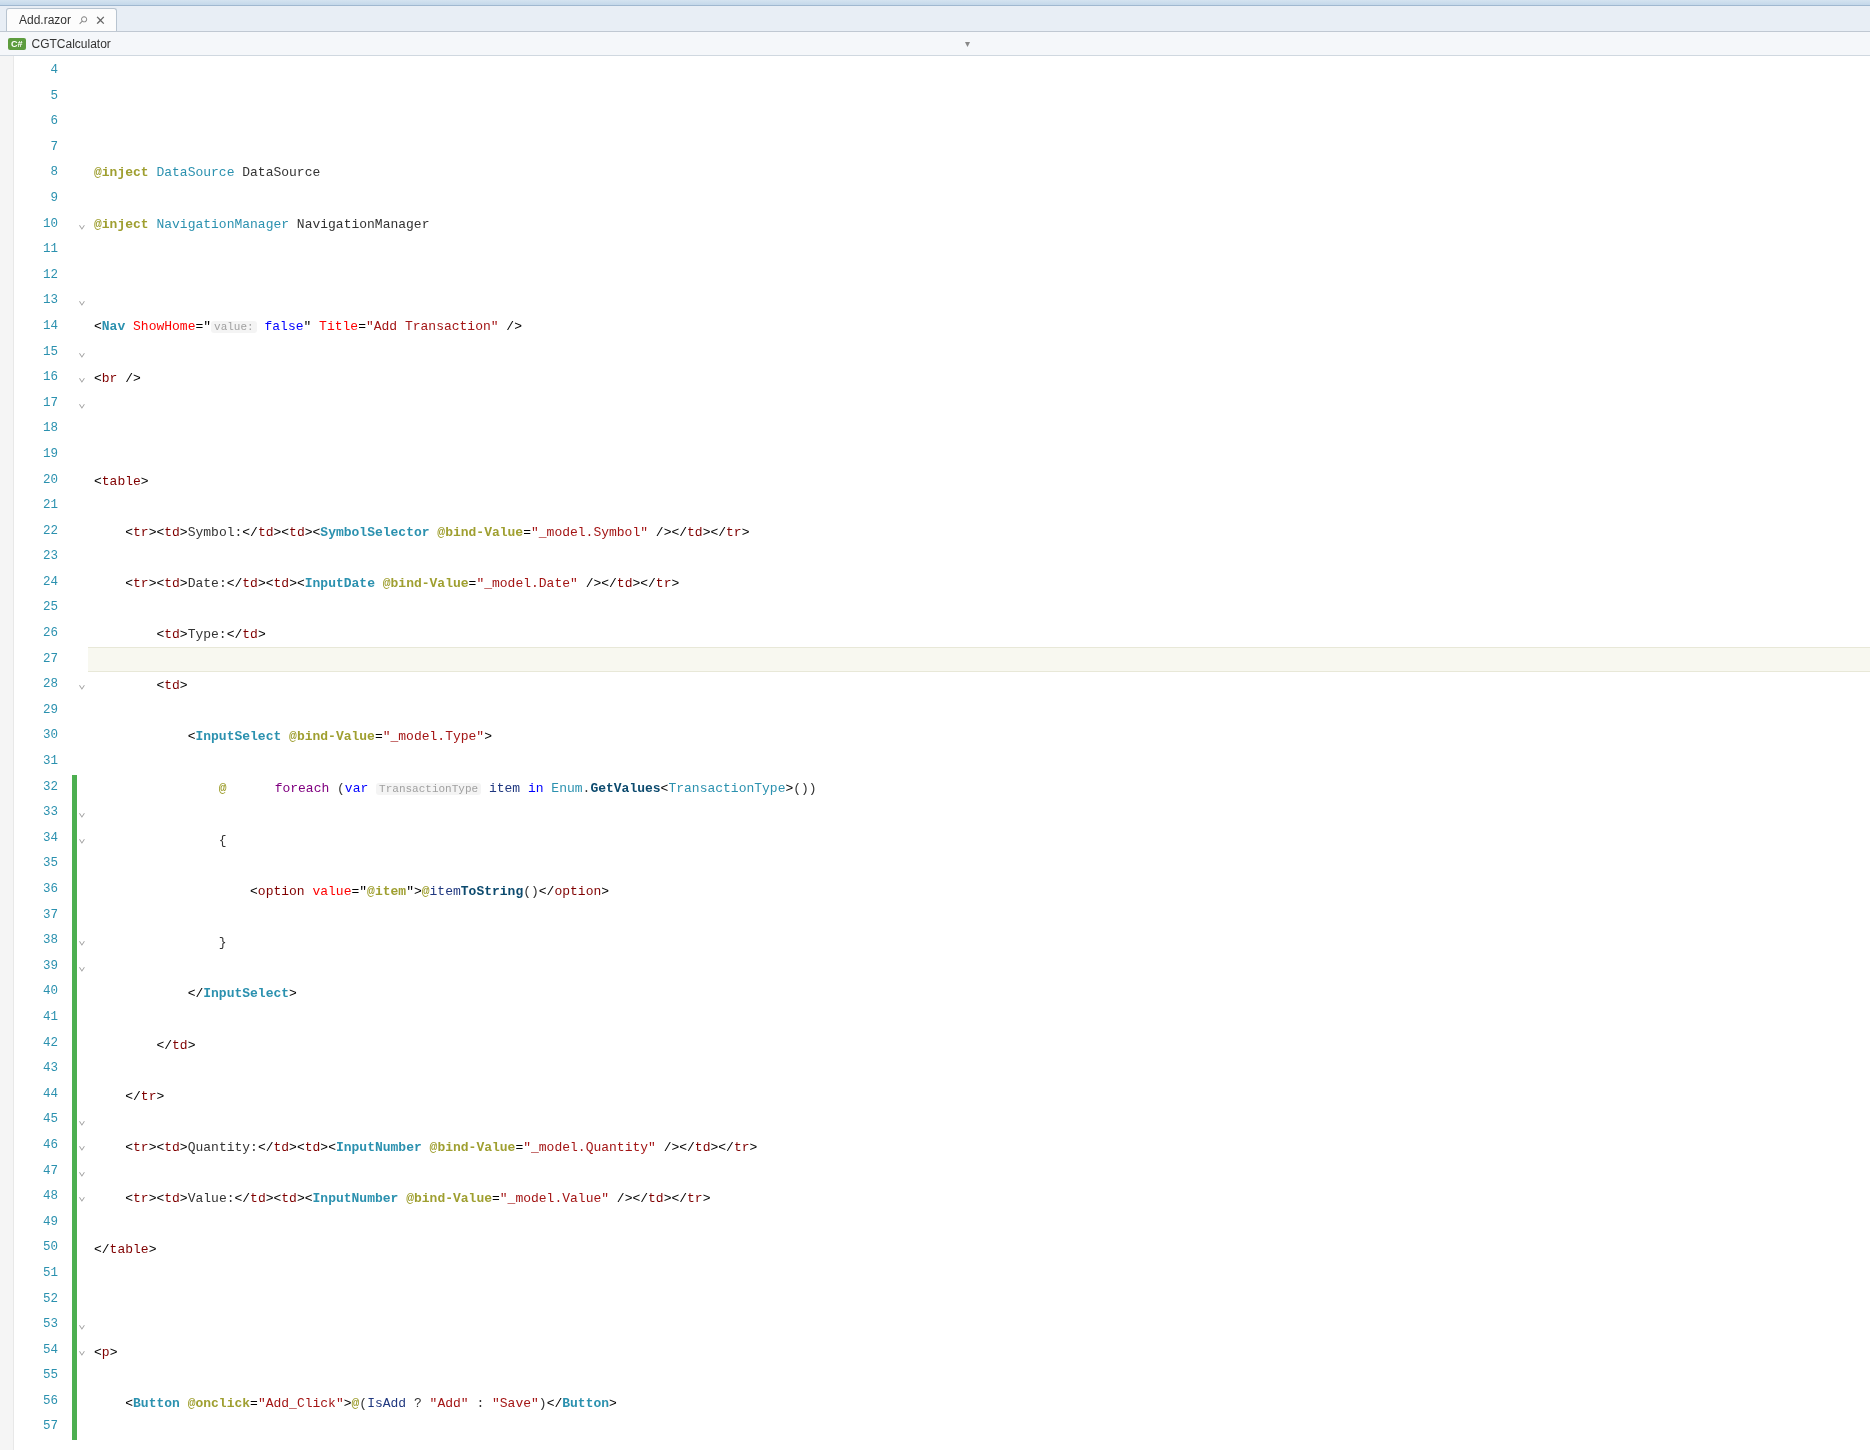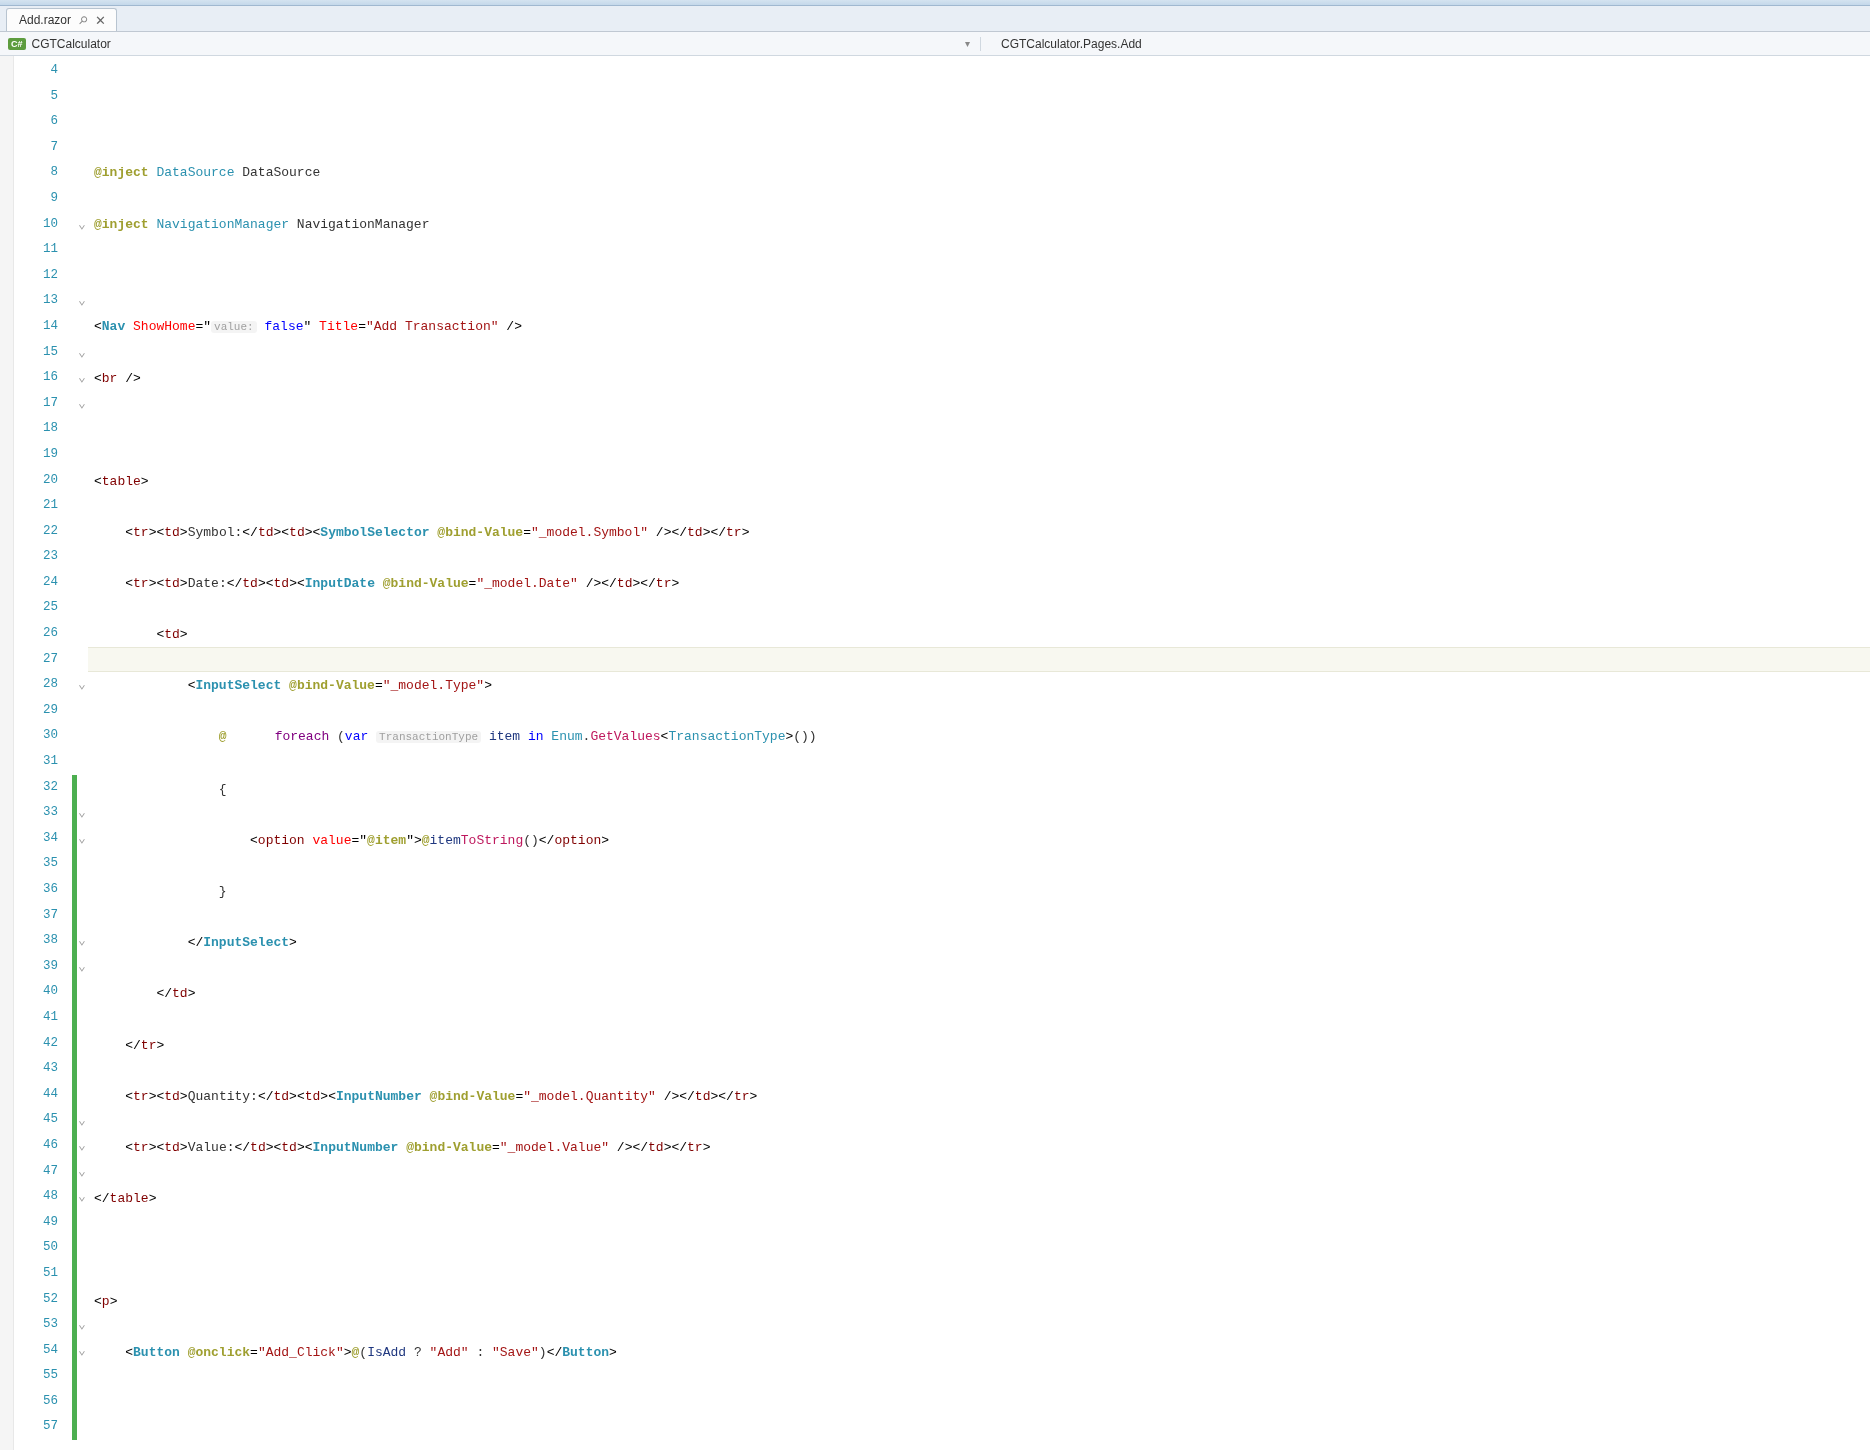--- a/index.html
+++ b/index.html
@@ -133,21 +133,21 @@
   }
   .code-lines { position: relative; z-index: 1; }
   .kw { color: #0000ff; }
   .type { color: #2b91af; }
   .str { color: #a31515; }
   .tag { color: #800000; }
   .attr { color: #ff0000; }
   .comp { color: #2b91af; font-weight: bold; }
   .razor { color: #9f9f30; font-weight: bold; }
   .razor-kw { color: #800080; margin-left: 48px; }
-  .meth { color: #be185d; }
+  .meth { color: #0c4a6e; font-weight: bold; }
   .prop { color: #1f377f; }
   .loc { color: #1f377f; }
   .hint { color: #a0a0a0; font-size: 11px; background: #f4f4f4; padding: 0 3px; border-radius: 3px; }
   .punct { color: #000; }
 </style>
 </head>
 <body>
 
 <div class="title-strip"></div>
 
@@ -157,23 +157,20 @@
     <span class="pin">⚲</span>
     <span class="close">✕</span>
   </div>
 </div>
 
 <div class="nav-bar">
   <div class="nav-left">
     <span class="cs-badge">C#</span>
     <span>CGTCalculator</span>
     <span class="dd">▾</span>
-  </div>
-  <div class="nav-right">
-    <span>CGTCalculator.Pages.Add</span>
   </div>
 </div>
 
 <div class="editor">
   <div class="marker-col"></div>
   <div class="gutter" id="gutter">
       <div>4</div>
       <div>5</div>
       <div>6</div>
       <div>7</div>
@@ -254,20 +251,21 @@
     <div class="code-lines" id="code-lines">
 <div><span class="razor">@inject </span><span class="type">DataSource</span><span> DataSource</span></div>
 <div><span class="razor">@inject </span><span class="type">NavigationManager</span><span> NavigationManager</span></div>
 <div> </div>
 <div><span class="punct">&lt;</span><span class="comp">Nav</span><span> </span><span class="attr">ShowHome</span><span class="punct">="</span><span class="hint">value:</span><span> </span><span class="kw">false</span><span class="punct">" </span><span class="attr">Title</span><span class="punct">=</span><span class="str">"Add Transaction"</span><span class="punct"> /&gt;</span></div>
 <div><span class="punct">&lt;</span><span class="tag">br</span><span class="punct"> /&gt;</span></div>
 <div> </div>
 <div><span class="punct">&lt;</span><span class="tag">table</span><span class="punct">&gt;</span></div>
 <div>    <span class="punct">&lt;</span><span class="tag">tr</span><span class="punct">&gt;&lt;</span><span class="tag">td</span><span class="punct">&gt;</span><span>Symbol:</span><span class="punct">&lt;/</span><span class="tag">td</span><span class="punct">&gt;&lt;</span><span class="tag">td</span><span class="punct">&gt;&lt;</span><span class="comp">SymbolSelector</span><span> </span><span class="razor">@bind-Value</span><span class="punct">=</span><span class="str">"_model.Symbol"</span><span class="punct"> /&gt;&lt;/</span><span class="tag">td</span><span class="punct">&gt;&lt;/</span><span class="tag">tr</span><span class="punct">&gt;</span></div>
 <div>    <span class="punct">&lt;</span><span class="tag">tr</span><span class="punct">&gt;&lt;</span><span class="tag">td</span><span class="punct">&gt;</span><span>Date:</span><span class="punct">&lt;/</span><span class="tag">td</span><span class="punct">&gt;&lt;</span><span class="tag">td</span><span class="punct">&gt;&lt;</span><span class="comp">InputDate</span> <span class="razor">@bind-Value</span><span class="punct">=</span><span class="str">"_model.Date"</span><span class="punct"> /&gt;&lt;/</span><span class="tag">td</span><span class="punct">&gt;&lt;/</span><span class="tag">tr</span><span class="punct">&gt;</span></div>
+<div>        <span class="punct">&lt;</span><span class="tag">td</span><span class="punct">&gt;</span><span>Type:</span><span class="punct">&lt;/</span><span class="tag">td</span><span class="punct">&gt;</span></div>
 <div>        <span class="punct">&lt;</span><span class="tag">td</span><span class="punct">&gt;</span></div>
 <div>            <span class="punct">&lt;</span><span class="comp">InputSelect</span><span> </span><span class="razor">@bind-Value</span><span class="punct">=</span><span class="str">"_model.Type"</span><span class="punct">&gt;</span></div>
 <div>                <span class="razor">@</span><span class="razor-kw">foreach</span><span> (</span><span class="kw">var</span><span> </span><span class="hint">TransactionType</span><span> </span><span class="loc">item</span><span class="kw"> in </span><span class="type">Enum</span><span>.</span><span class="meth">GetValues</span><span class="punct">&lt;</span><span class="type">TransactionType</span><span class="punct">&gt;</span><span>())</span></div>
 <div>                <span>{</span></div>
 <div>                    <span class="punct">&lt;</span><span class="tag">option</span><span> </span><span class="attr">value</span><span class="punct">=</span><span class="punct">"</span><span class="razor">@item</span><span class="punct">"</span><span class="punct">&gt;</span><span class="razor">@</span><span class="loc">item</span><span></span><span class="meth">ToString</span><span>()</span><span class="punct">&lt;/</span><span class="tag">option</span><span class="punct">&gt;</span></div>
 <div>                <span>}</span></div>
 <div>            <span class="punct">&lt;/</span><span class="comp">InputSelect</span><span class="punct">&gt;</span></div>
 <div>        <span class="punct">&lt;/</span><span class="tag">td</span><span class="punct">&gt;</span></div>
 <div>    <span class="punct">&lt;/</span><span class="tag">tr</span><span class="punct">&gt;</span></div>
 <div>    <span class="punct">&lt;</span><span class="tag">tr</span><span class="punct">&gt;&lt;</span><span class="tag">td</span><span class="punct">&gt;</span><span>Quantity:</span><span class="punct">&lt;/</span><span class="tag">td</span><span class="punct">&gt;&lt;</span><span class="tag">td</span><span class="punct">&gt;&lt;</span><span class="comp">InputNumber</span> <span class="razor">@bind-Value</span><span class="punct">=</span><span class="str">"_model.Quantity"</span><span class="punct"> /&gt;&lt;/</span><span class="tag">td</span><span class="punct">&gt;&lt;/</span><span class="tag">tr</span><span class="punct">&gt;</span></div>

